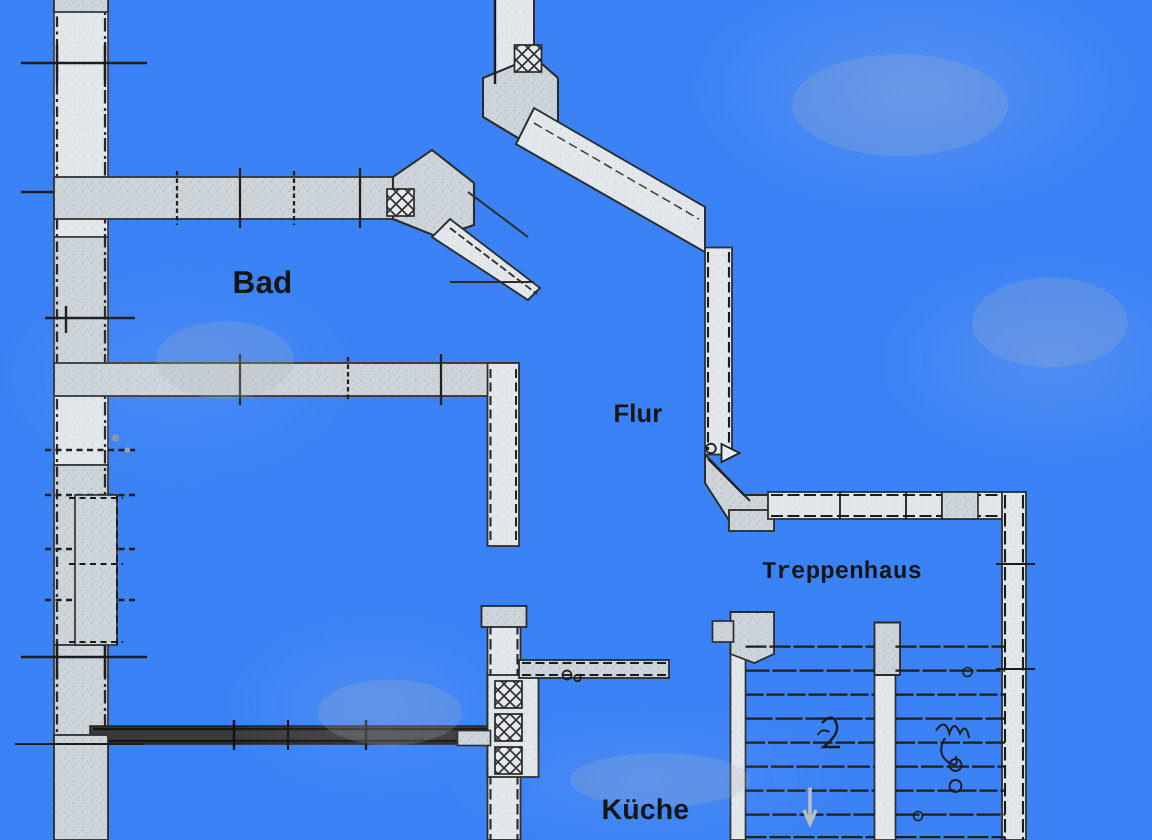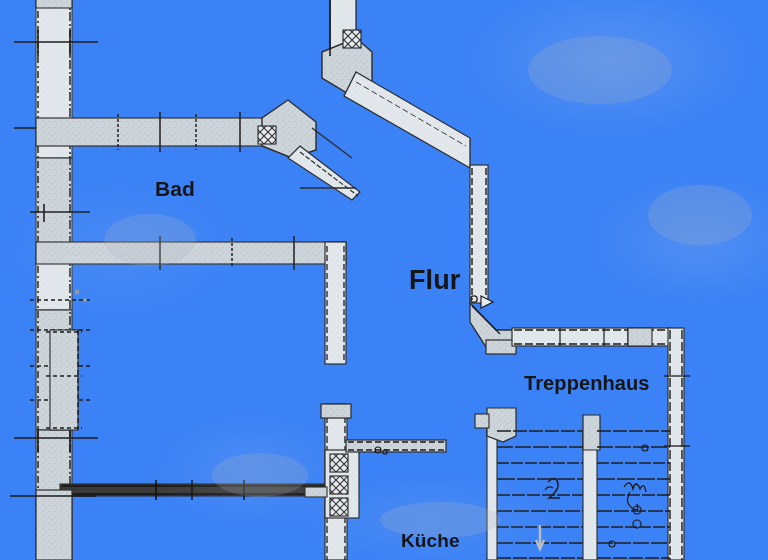--- a/index.html
+++ b/index.html
@@ -300,20 +300,20 @@
       <ellipse cx="260" cy="475" rx="48" ry="22"></ellipse>
       <ellipse cx="440" cy="520" rx="60" ry="18"></ellipse>
       <ellipse cx="150" cy="240" rx="46" ry="26"></ellipse>
     </g>
   </svg>
 
   <div class="paper-noise"></div>
 
   <div class="room-label" style="left:155px; top:178px; font-size:21px;">Bad</div>
 
-  <div class="room-label" style="left:409px; top:267px; font-size:27px;">Flur</div>
-
-
-  <div class="room-label" style="left:524px; top:373px; font-size:20px;">Treppenhaus</div>
+  <div class="room-label" style="left:409px; top:267px; font-size:17px;">Flur</div>
+
+
+  <div class="room-label" style="left:508px; top:373px; font-size:16px;font-family:Liberation Mono, monospace;">Treppenhaus</div>
 
   <div class="room-label" style="left:401px; top:531px; font-size:19px;">Küche</div>
 
 </div>
 
 </body></html>

